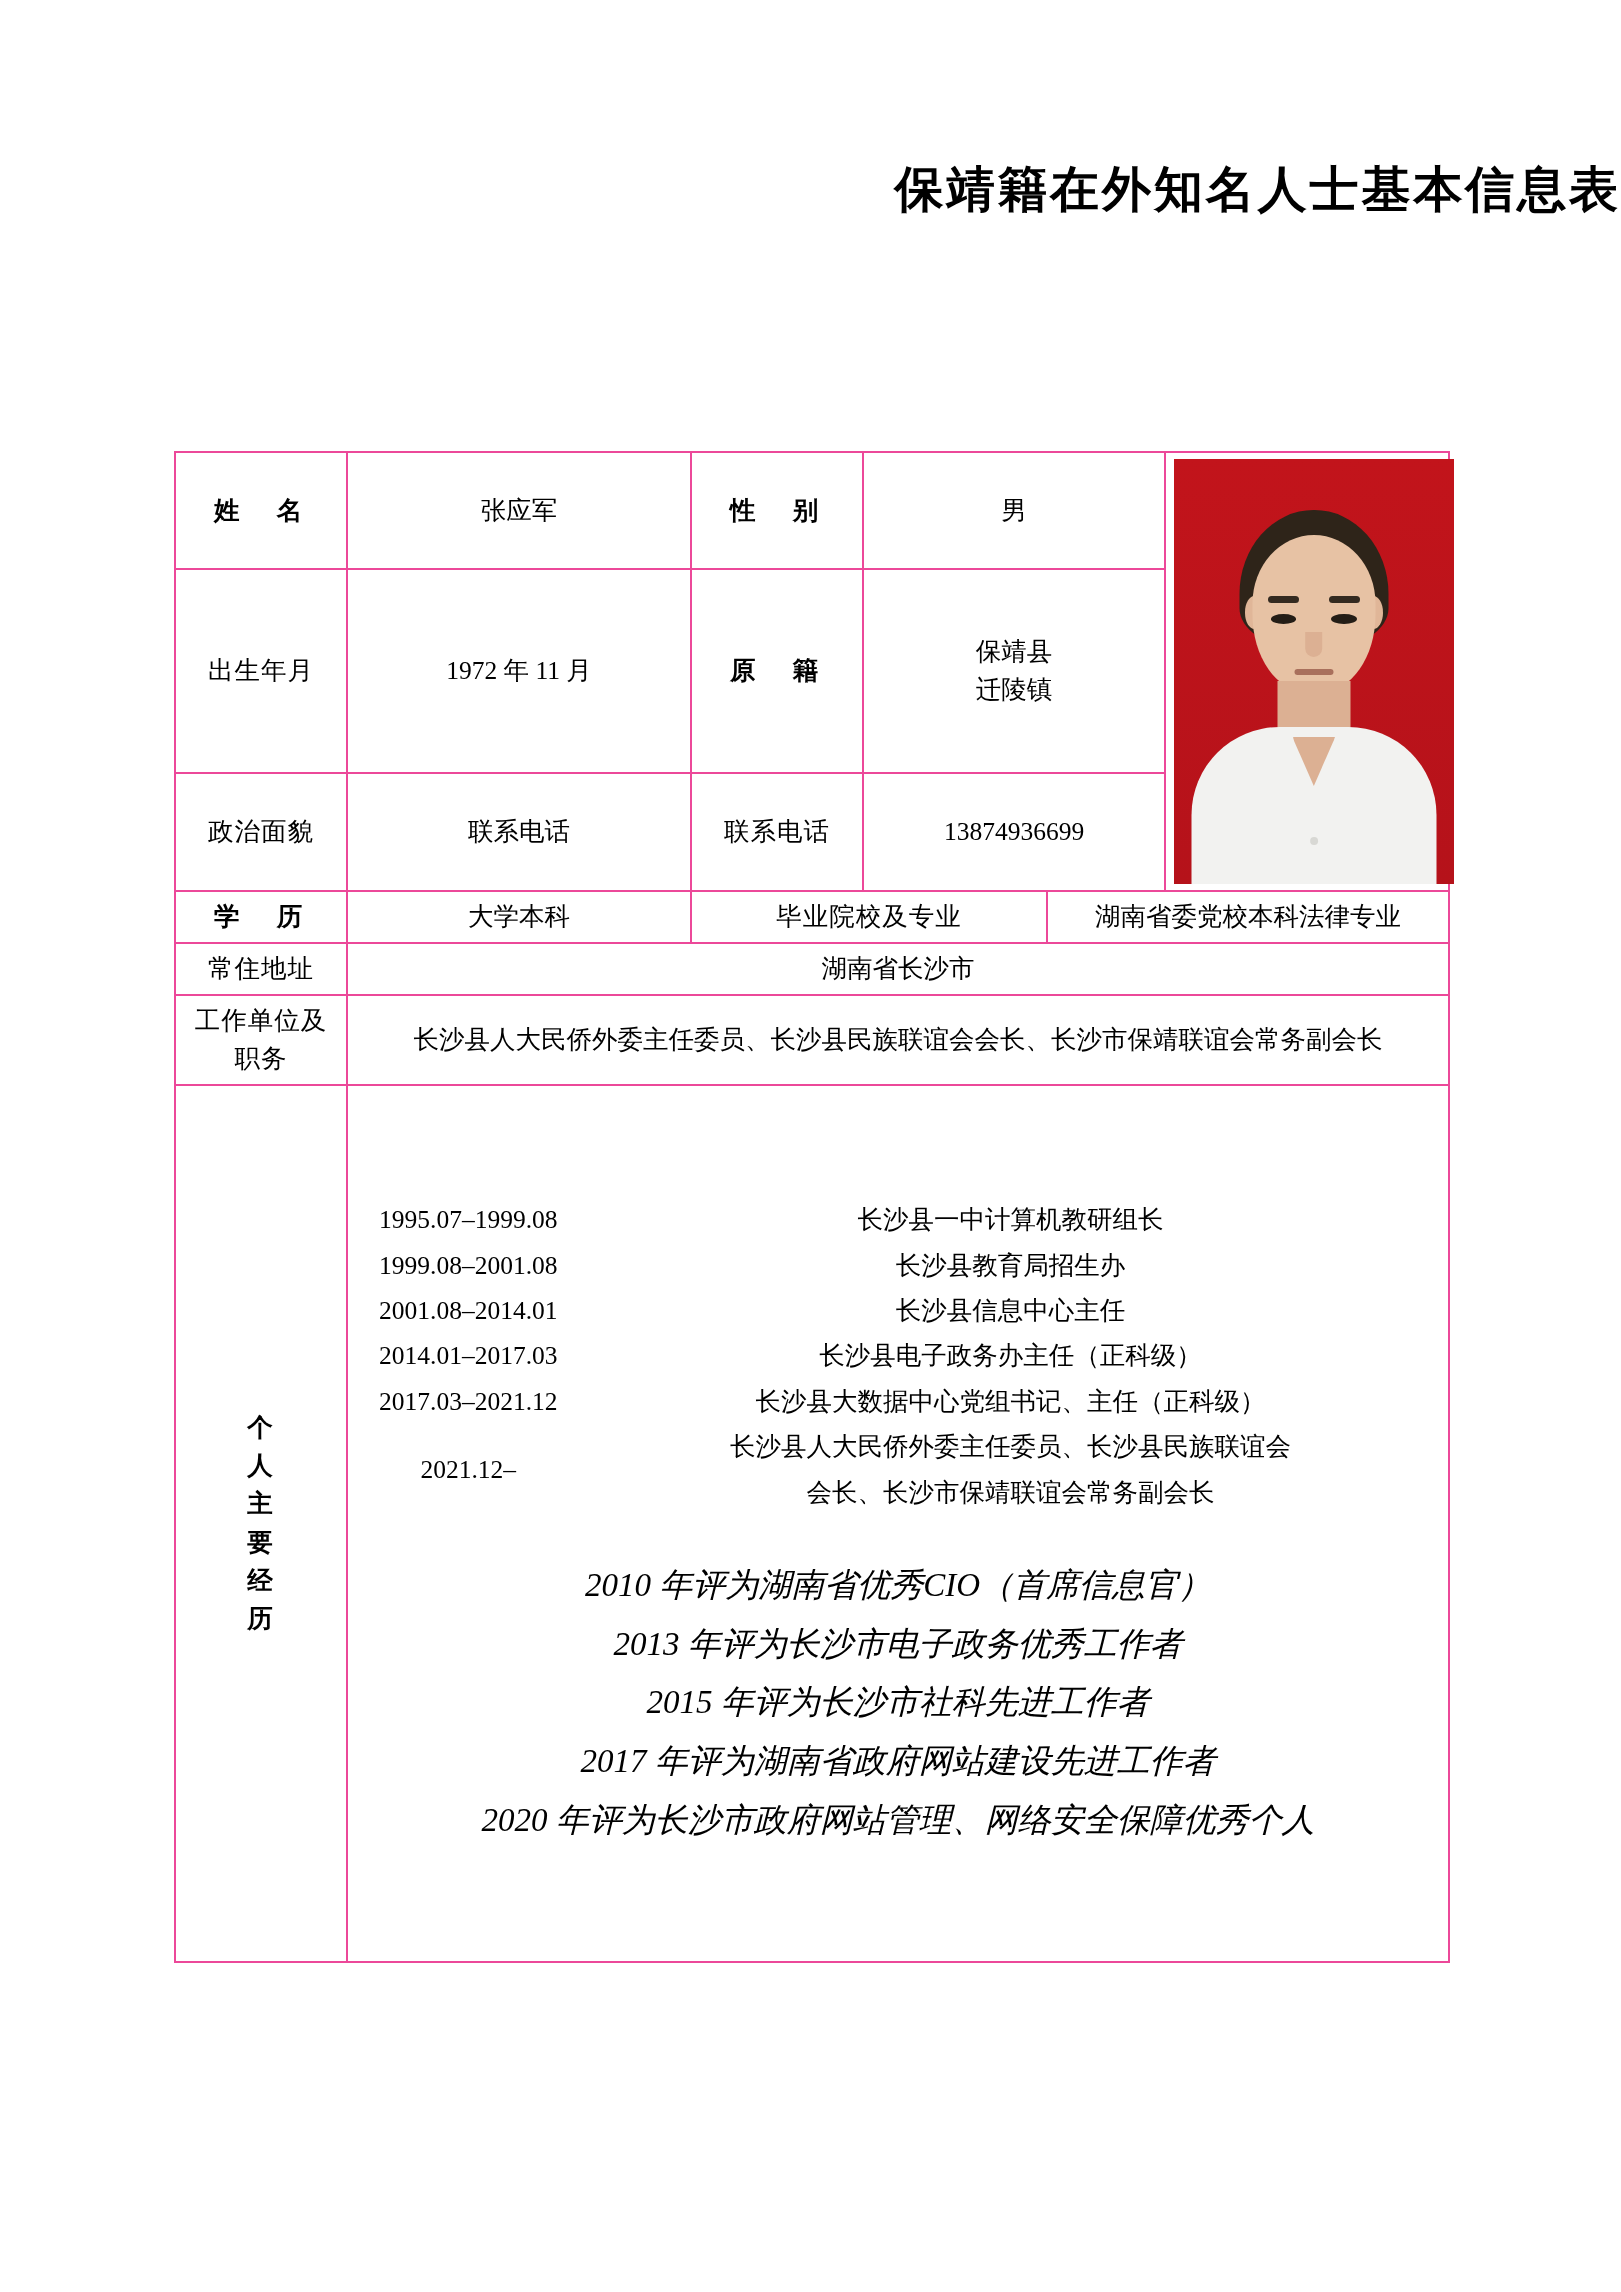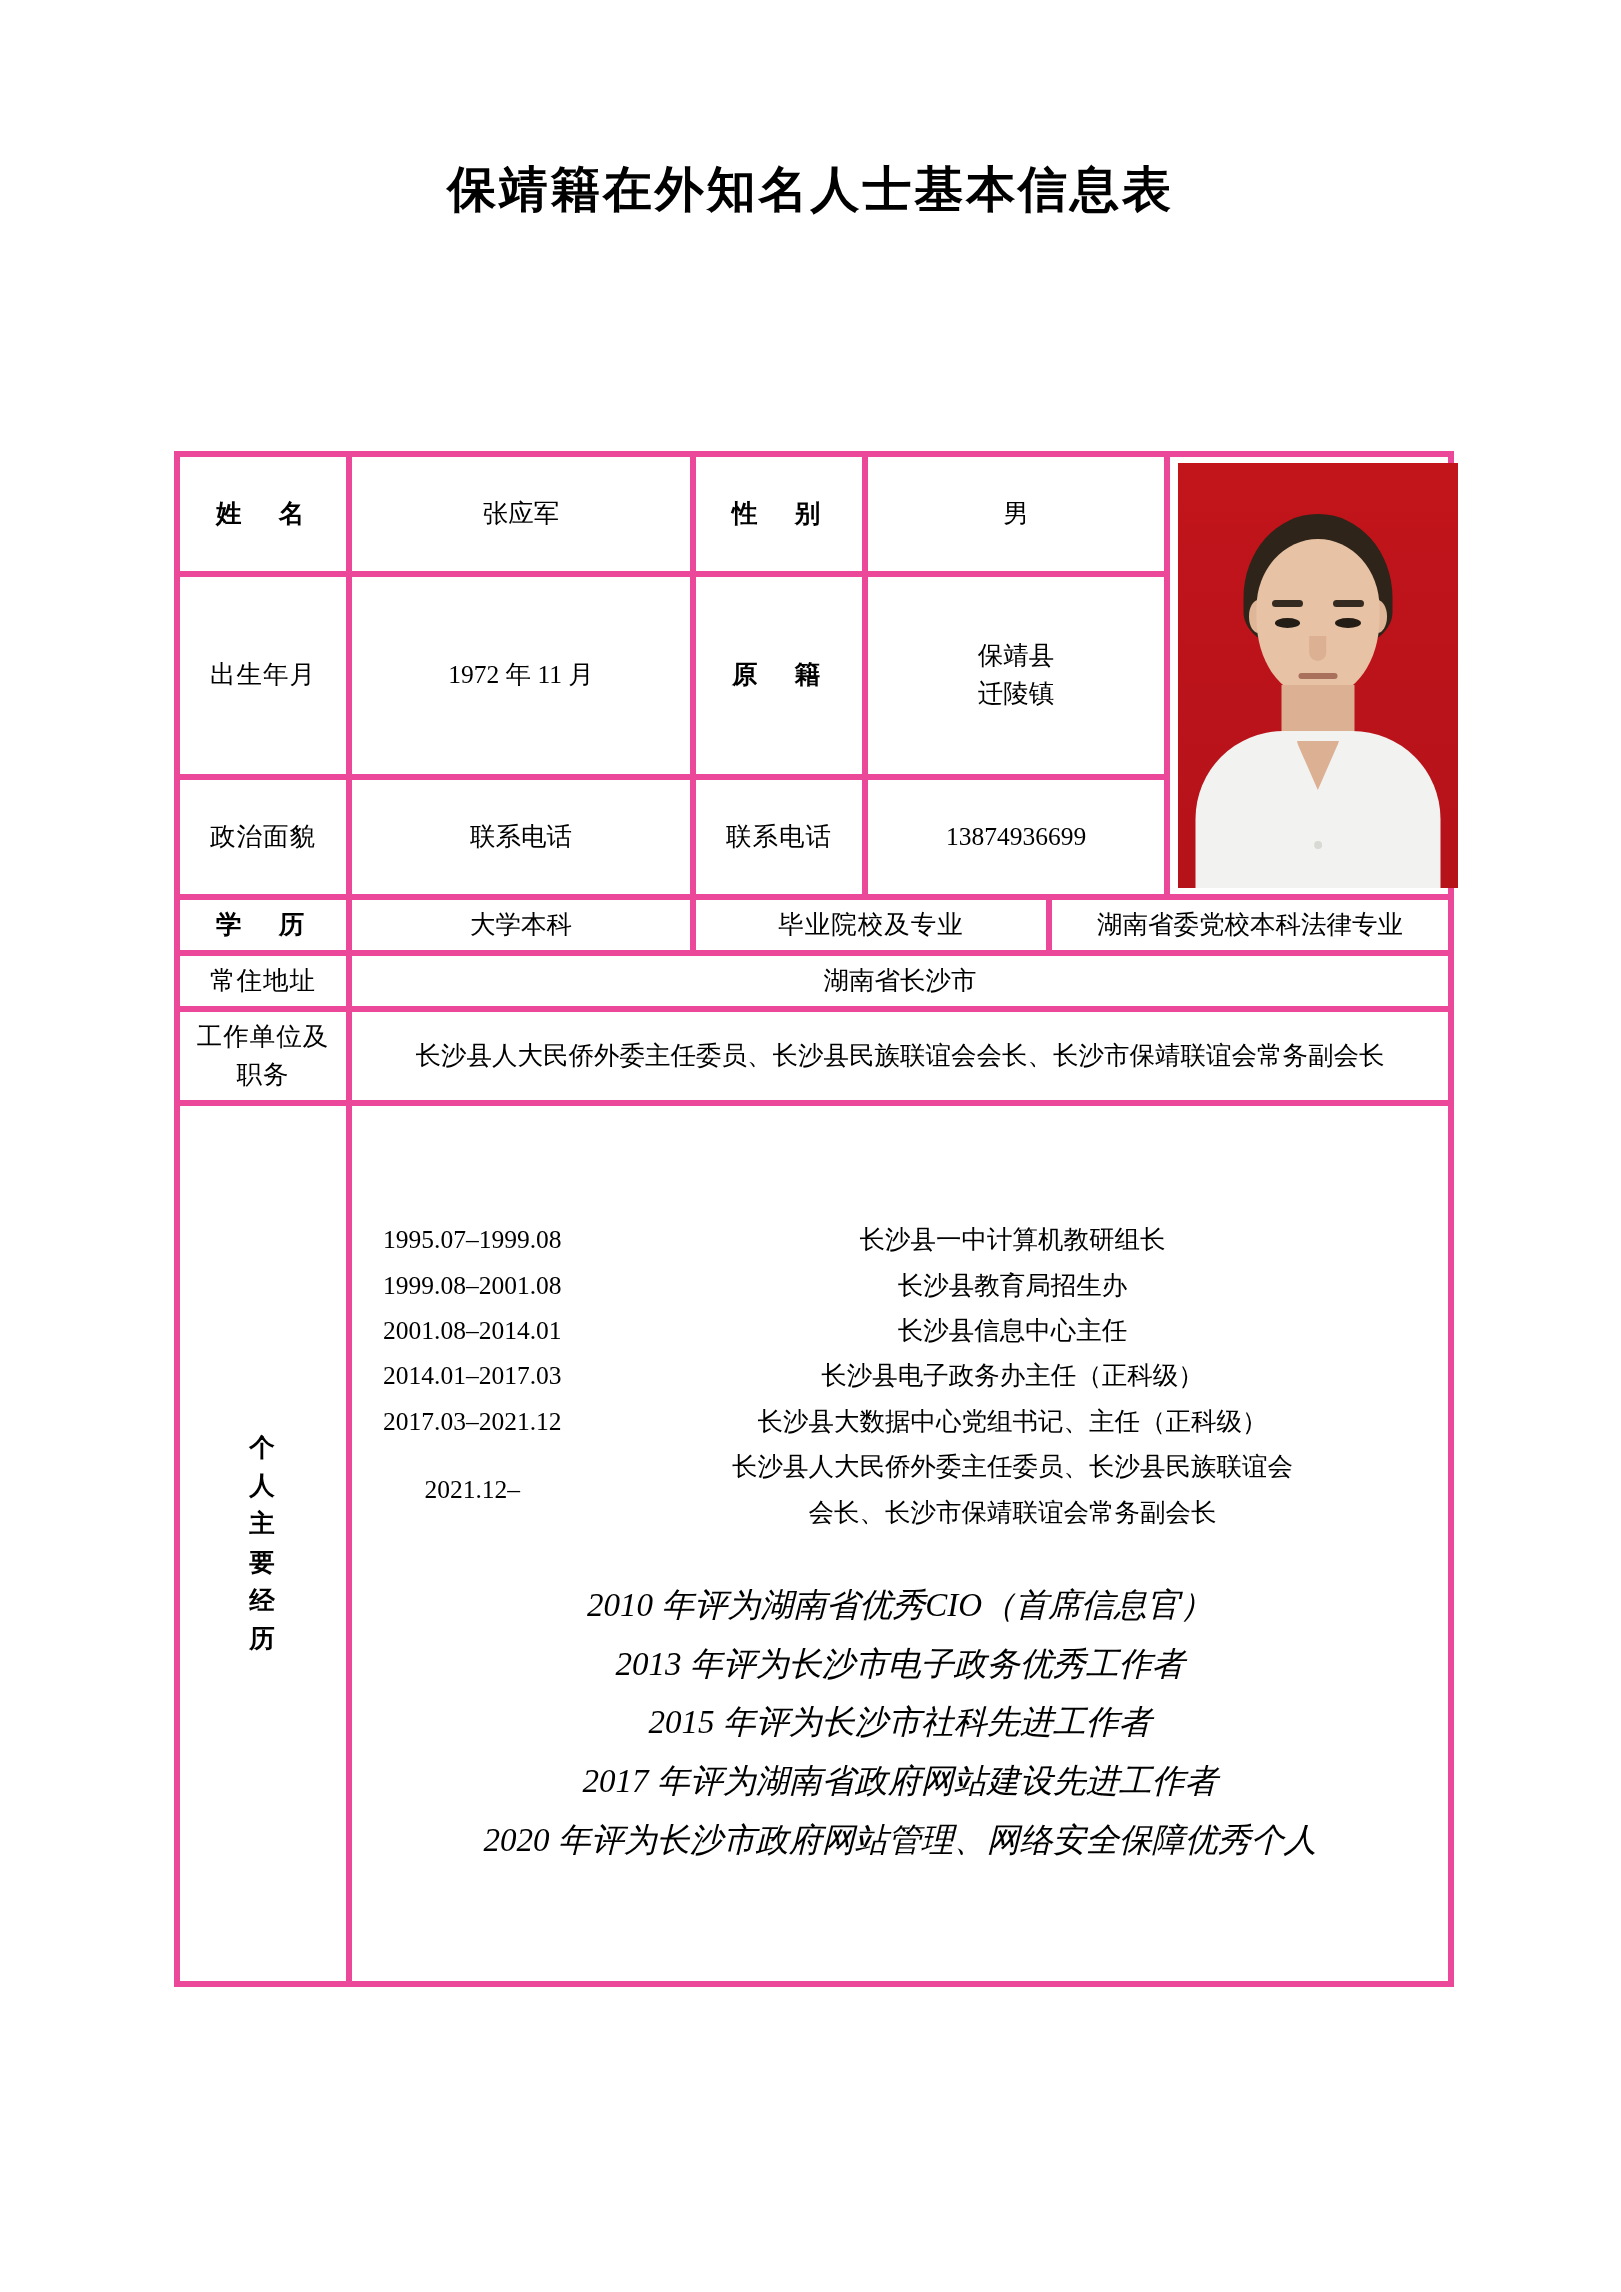--- a/index.html
+++ b/index.html
@@ -15,41 +15,41 @@
     position: relative;
   }
   .page {
     width: 1621px;
     height: 2293px;
     box-sizing: border-box;
     padding: 0;
     position: relative;
   }
   .doc-title {
-    text-align: center;
+    text-align: right;
     font-size: 49px;
     font-weight: bold;
     letter-spacing: 2.9px;
     margin-top: 157px;
     margin-bottom: 0;
     font-family: "DejaVu Serif", "Liberation Serif", serif;
   }
   .table-wrap {
     position: absolute;
     left: 174px;
     top: 294px;
     width: 1272px;
   }
   table.info {
     border-collapse: collapse;
     width: 1272px;
     table-layout: fixed;
   }
   table.info td {
-    border: 6px solid #ec4899;
+    border: 2px solid #ec4899;
     vertical-align: middle;
     text-align: center;
     font-size: 25.5px;
     padding: 5.9px 7.8px;
     line-height: 1.5;
   }
   .lbl {
     font-weight: bold;
     letter-spacing: 5.9px;
     font-size: 25.5px;

